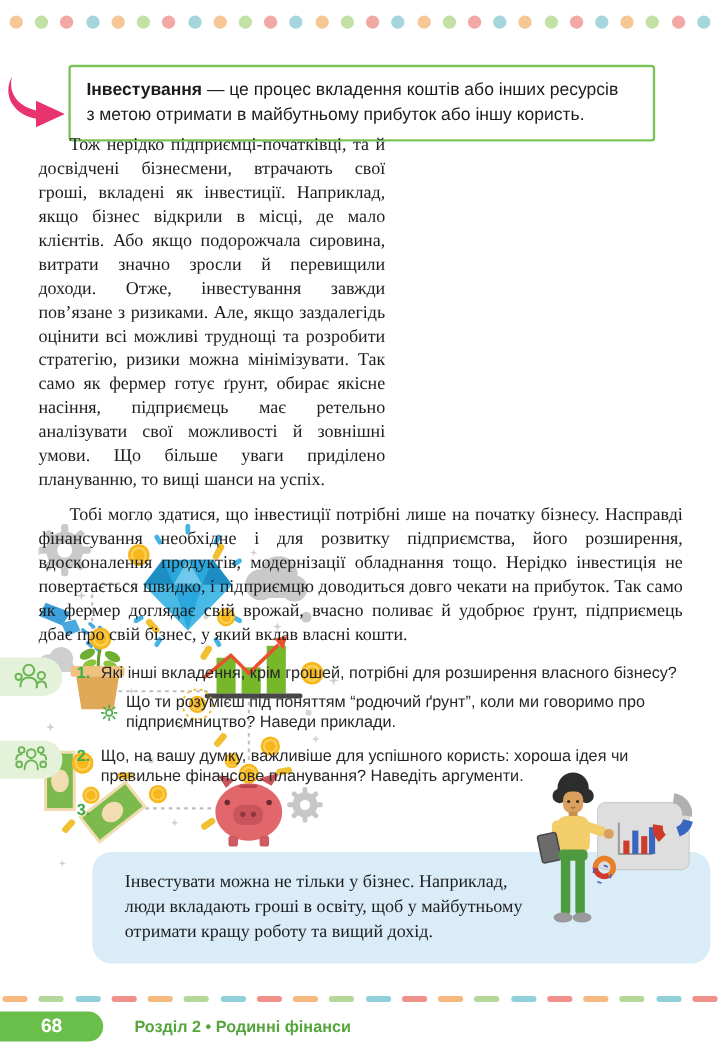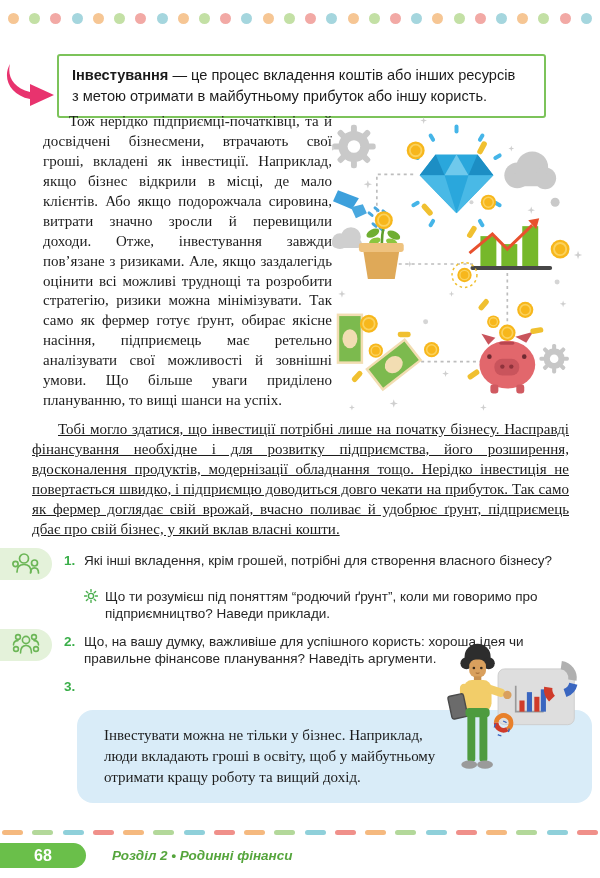--- a/index.html
+++ b/index.html
@@ -16,65 +16,65 @@
   .def-section { position:absolute; top:54px; left:0; width:600px; }
   .def-arrow { position:absolute; left:6px; top:4px; }
   .def-box {
     margin-left:57px; width:489px; border:2.5px solid #7cc35a; border-radius:3px;
     background:#fff; padding:9px 27px 10px 13px;
   }
   .def-box p { font-size:14.6px; line-height:1.42; color:#1b1b1b; }
   .def-box b { font-weight:bold; }
 
   
-  .content-row { position:absolute; top:112px; left:43px; width:548px; display:flex; }
+  .content-row { position:absolute; top:112px; left:32px; width:548px; display:flex;flex-direction:column; }
   .body-text {
     font-family:"Liberation Serif", serif; font-size:15px; line-height:1.33;
     color:#1c1c1c; text-align:justify; text-indent:26px;
   }
   .col-text { width:289px; height:312px; overflow:hidden; }
   .illustration { width:259px; height:312px; margin-left:0; }
 
-  .p2 { position:absolute; top:420px; left:32px; width:537px; height:134px; overflow:hidden;text-decoration:underline; }
+  .p2 { position:absolute; top:420px; left:32px; width:537px; height:134px; overflow:hidden; }
 
   
   .questions { position:absolute; top:552px; left:0; width:600px; }
   .q-row { display:flex; margin-bottom:10px; }
   .q-icon-slot { width:64px; flex:0 0 auto; position:relative; }
   .q-pill {
     position:absolute; left:0; top:-4px; width:52px; height:32px;
     background:#e4f2da; border-radius:0 16px 16px 0;
     display:flex; align-items:center; justify-content:center;
   }
   .q-body { flex:1; padding-right:28px; }
   .q-line { display:flex; }
   .q-num { color:#3aae49; font-weight:bold; font-size:13.5px; line-height:1.3; width:20px; flex:0 0 auto; }
   .q-text { font-size:13.5px; line-height:1.3; color:#272727; }
   .q3-text { max-width:368px; }
-  .q-sub { display:flex; margin-top:18px; margin-left:20px; }
+  .q-sub { display:flex; margin-top:6px; margin-left:20px;align-items:center; }
   .q-sub .sun { flex:0 0 auto; margin-right:7px; margin-top:1px; }
   .q-sub p { font-size:13.5px; line-height:1.3; color:#272727; max-width:448px; }
 
   
   .note-box {
     position:absolute; top:710px; left:55px; width:515px; height:93px;
     background:#d9ecf8; border-radius:16px; padding:15px 150px 10px 27px;margin-left:22px;
   }
   .note-box p { font-family:"Liberation Serif", serif; font-size:15px; line-height:1.4; color:#1c1c1c; }
   .character { position:absolute; left:437px; top:641px; }
 
   
   .dashes-row { position:absolute; top:830px; left:0; right:0; display:flex; justify-content:space-between; padding:0 2px; }
   .dashes-row .dash { width:21px; height:4.5px; border-radius:3px; flex:0 0 auto; }
   .footer-row { position:absolute; top:843px; left:0; width:600px; display:flex; align-items:center; }
   .page-badge {
     width:86px; height:25px; background:#6abf4a; border-radius:0 13px 13px 0;
     color:#fff; font-weight:bold; font-size:16px; display:flex; align-items:center; justify-content:center;
   }
-  .chapter { margin-left:26px; color:#55a53c; font-style:italic; font-weight:bold; font-size:13.5px; }
+  .chapter { margin-left:26px; color:#55a53c; font-weight:bold; font-size:13.5px; }
 </style>
 </head>
 <body>
 
 <div class="page">
 
   <div class="dots-row">
       <span class="dot" style="background: rgb(246, 198, 148);"></span>
       <span class="dot" style="background: rgb(195, 224, 165);"></span>
       <span class="dot" style="background: rgb(242, 169, 165);"></span>
@@ -337,21 +337,21 @@
             <path d="M6,20 C6,14.5 9,12.5 13,12.5 C17,12.5 20,14.5 20,20"></path>
             <circle cx="23.5" cy="11" r="3"></circle>
             <path d="M19.5,21 C19.5,17.5 21.3,15.8 23.5,15.8 C25.7,15.8 27.5,17.5 27.5,21"></path>
             <circle cx="4.5" cy="12" r="2.6"></circle>
           </svg>
         </div>
       </div>
       <div class="q-body">
         <div class="q-line">
           <span class="q-num">1.</span>
-          <p class="q-text">Які інші вкладення, крім грошей, потрібні для створення власного бізнесу?</p>
+          <p class="q-text">Які інші вкладення, крім грошей, потрібні для розширення власного бізнесу?</p>
         </div>
         <div class="q-sub">
           <svg class="sun" width="14" height="14" viewBox="0 0 14 14">
             <circle cx="7" cy="7" r="2.6" fill="none" stroke="#4caf50" stroke-width="1.4"></circle>
             <g stroke="#4caf50" stroke-width="1.4" stroke-linecap="round">
               <line x1="7" y1="0.6" x2="7" y2="2.6"></line>
                 <line x1="7" y1="11.4" x2="7" y2="13.4"></line>
               <line x1="0.6" y1="7" x2="2.6" y2="7"></line>
                 <line x1="11.4" y1="7" x2="13.4" y2="7"></line>
               <line x1="2.4" y1="2.4" x2="3.8" y2="3.8"></line>

